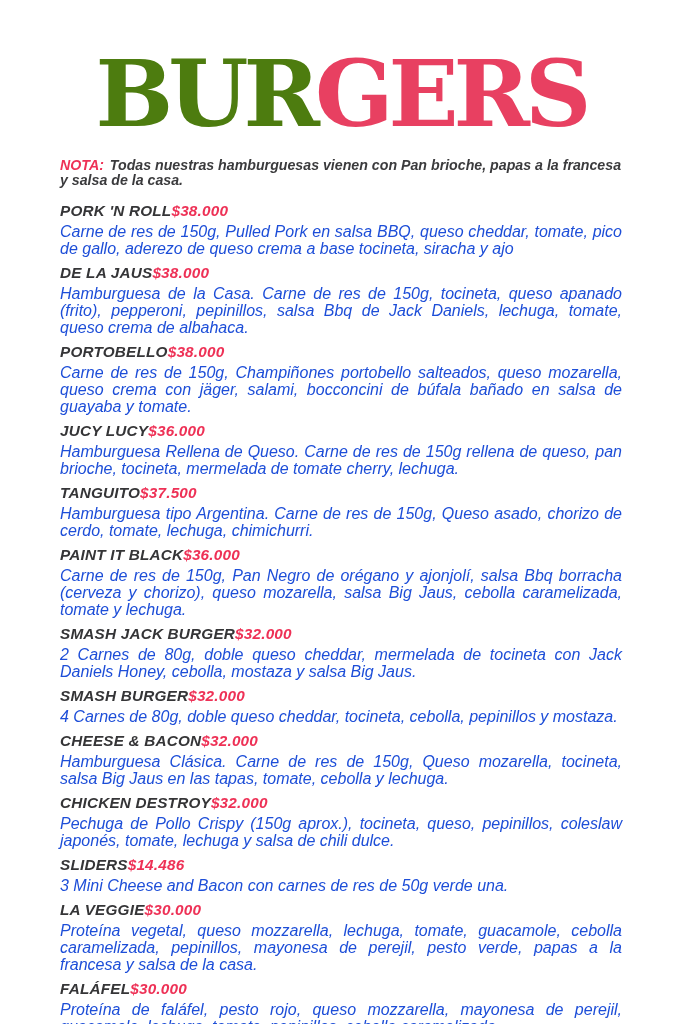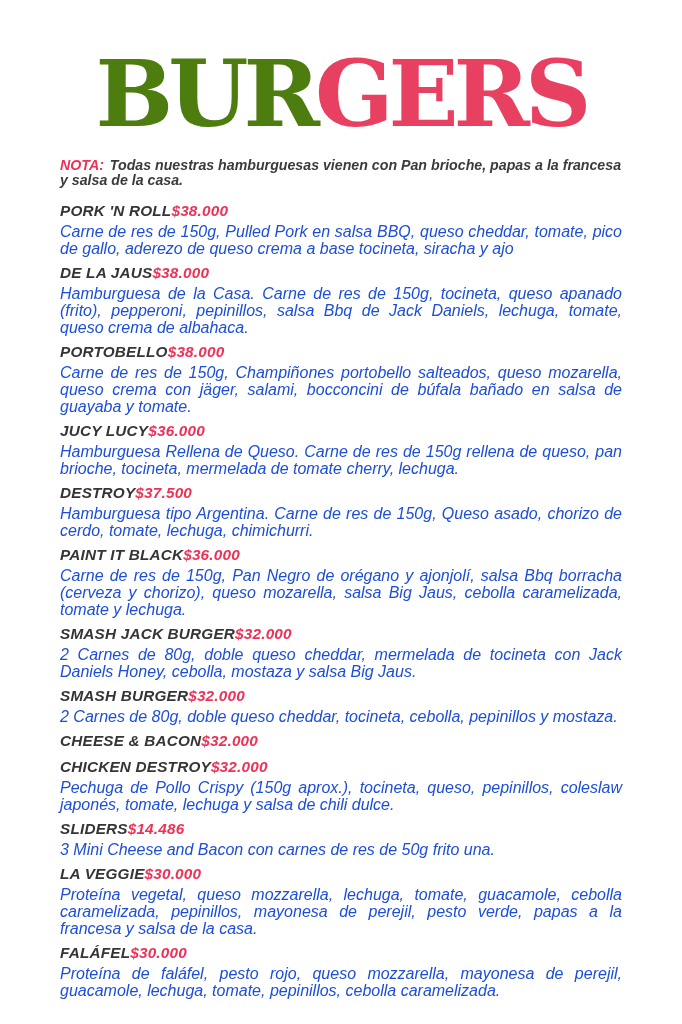--- a/index.html
+++ b/index.html
@@ -113,21 +113,21 @@
   <section class="item">
     <div class="item-head">
       <h2 class="item-name">JUCY LUCY</h2>
       <span class="item-price">$36.000</span>
     </div>
     <p class="item-desc"><span class="b">Hamburguesa Rellena de Queso.</span><span> Carne de res de 150g rellena de queso, pan brioche, tocineta, mermelada de tomate cherry, lechuga.</span></p>
   </section>
 
   <section class="item">
     <div class="item-head">
-      <h2 class="item-name">DESTROY</h2>
+      <h2 class="item-name">TANGUITO</h2>
       <span class="item-price">$37.500</span>
     </div>
     <p class="item-desc"><span class="b">Hamburguesa tipo Argentina</span><span>. Carne de res de 150g, Queso asado, chorizo de cerdo, tomate, lechuga, chimichurri.</span></p>
   </section>
 
   <section class="item">
     <div class="item-head">
       <h2 class="item-name">PAINT IT BLACK</h2>
       <span class="item-price">$36.000</span>
     </div>
@@ -140,44 +140,45 @@
       <span class="item-price">$32.000</span>
     </div>
     <p class="item-desc"><span class="b">2 Carnes de 80g, doble queso cheddar,</span><span> mermelada de tocineta con Jack Daniels Honey, cebolla, mostaza y salsa Big Jaus.</span></p>
   </section>
 
   <section class="item">
     <div class="item-head">
       <h2 class="item-name">SMASH BURGER</h2>
       <span class="item-price">$32.000</span>
     </div>
-    <p class="item-desc"><span class="b">2 Carnes de 80g, doble queso cheddar</span><span>, tocineta, cebolla, pepinillos y mostaza.</span></p>
+    <p class="item-desc"><span class="b">4 Carnes de 80g, doble queso cheddar</span><span>, tocineta, cebolla, pepinillos y mostaza.</span></p>
   </section>
 
   <section class="item">
     <div class="item-head">
       <h2 class="item-name">CHEESE &amp; BACON</h2>
       <span class="item-price">$32.000</span>
     </div>
+    <p class="item-desc"><span class="b">Hamburguesa Clásica.</span><span> Carne de res de 150g, Queso mozarella, tocineta, salsa Big Jaus en las tapas, tomate, cebolla y lechuga.</span></p>
   </section>
 
   <section class="item">
     <div class="item-head">
       <h2 class="item-name">CHICKEN DESTROY</h2>
       <span class="item-price">$32.000</span>
     </div>
     <p class="item-desc"><span class="b">Pechuga de Pollo Crispy</span><span> (150g aprox.), tocineta, queso, pepinillos, coleslaw japonés, tomate, lechuga y salsa de chili dulce.</span></p>
   </section>
 
   <section class="item">
     <div class="item-head">
       <h2 class="item-name">SLIDERS</h2>
       <span class="item-price">$14.486</span>
     </div>
-    <p class="item-desc"><span class="b">3 Mini Cheese and Bacon</span><span> con carnes de res de 50g frito una.</span></p>
+    <p class="item-desc"><span class="b">3 Mini Cheese and Bacon</span><span> con carnes de res de 50g verde una.</span></p>
   </section>
 
   <section class="item">
     <div class="item-head">
       <h2 class="item-name">LA VEGGIE</h2>
       <span class="item-price">$30.000</span>
     </div>
     <p class="item-desc"><span class="b">Proteína vegetal</span><span>, queso mozzarella, lechuga, tomate, guacamole, cebolla caramelizada, pepinillos, mayonesa de perejil, pesto verde, papas a la francesa y salsa de la casa.</span></p>
   </section>
 

